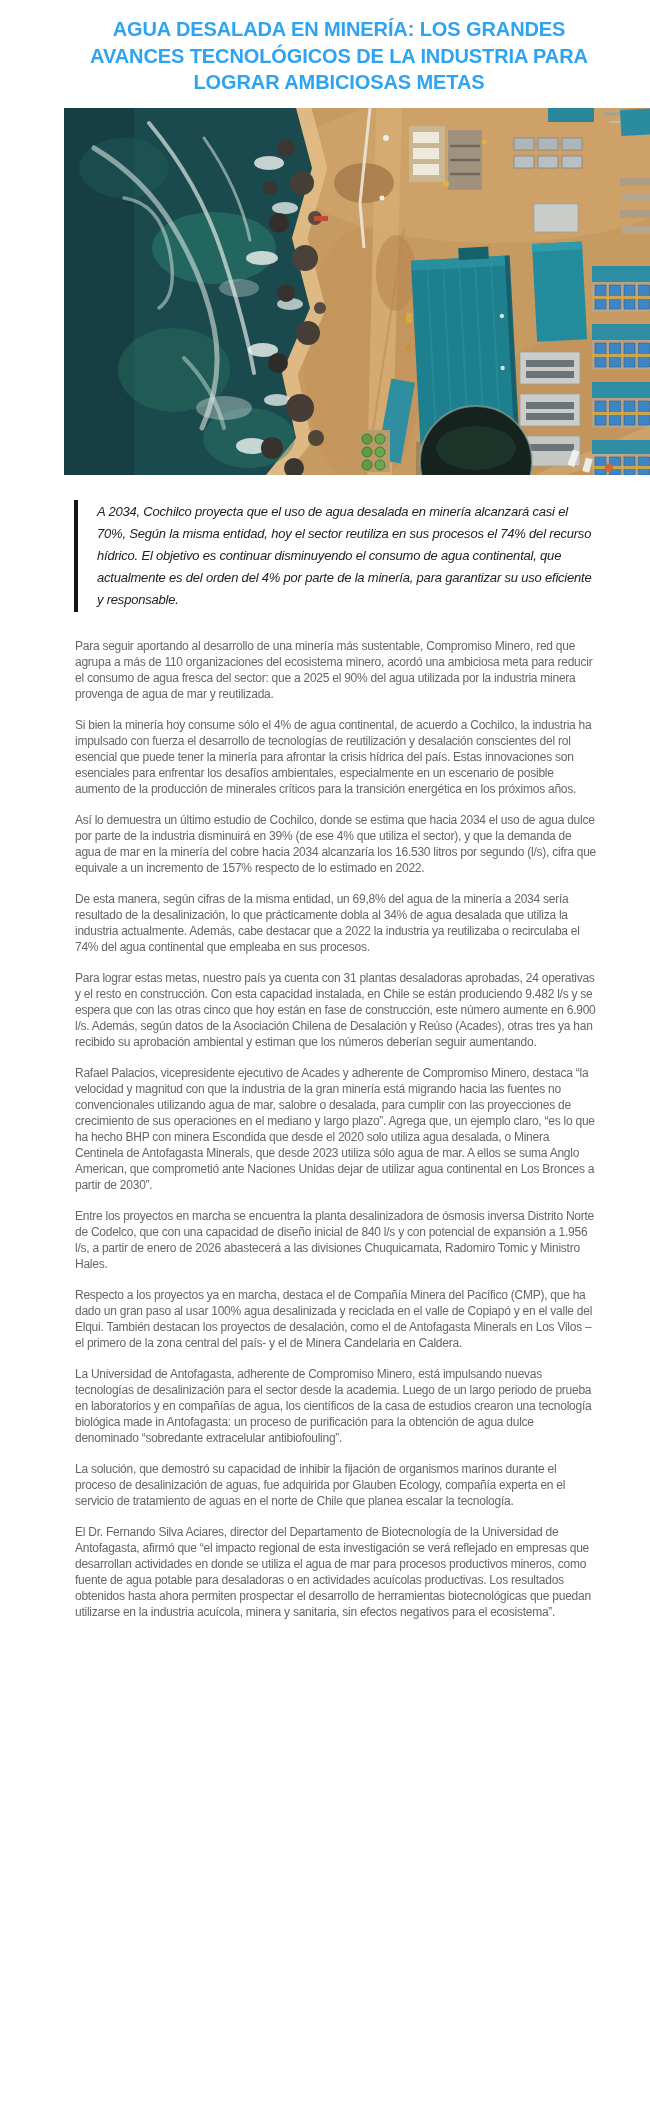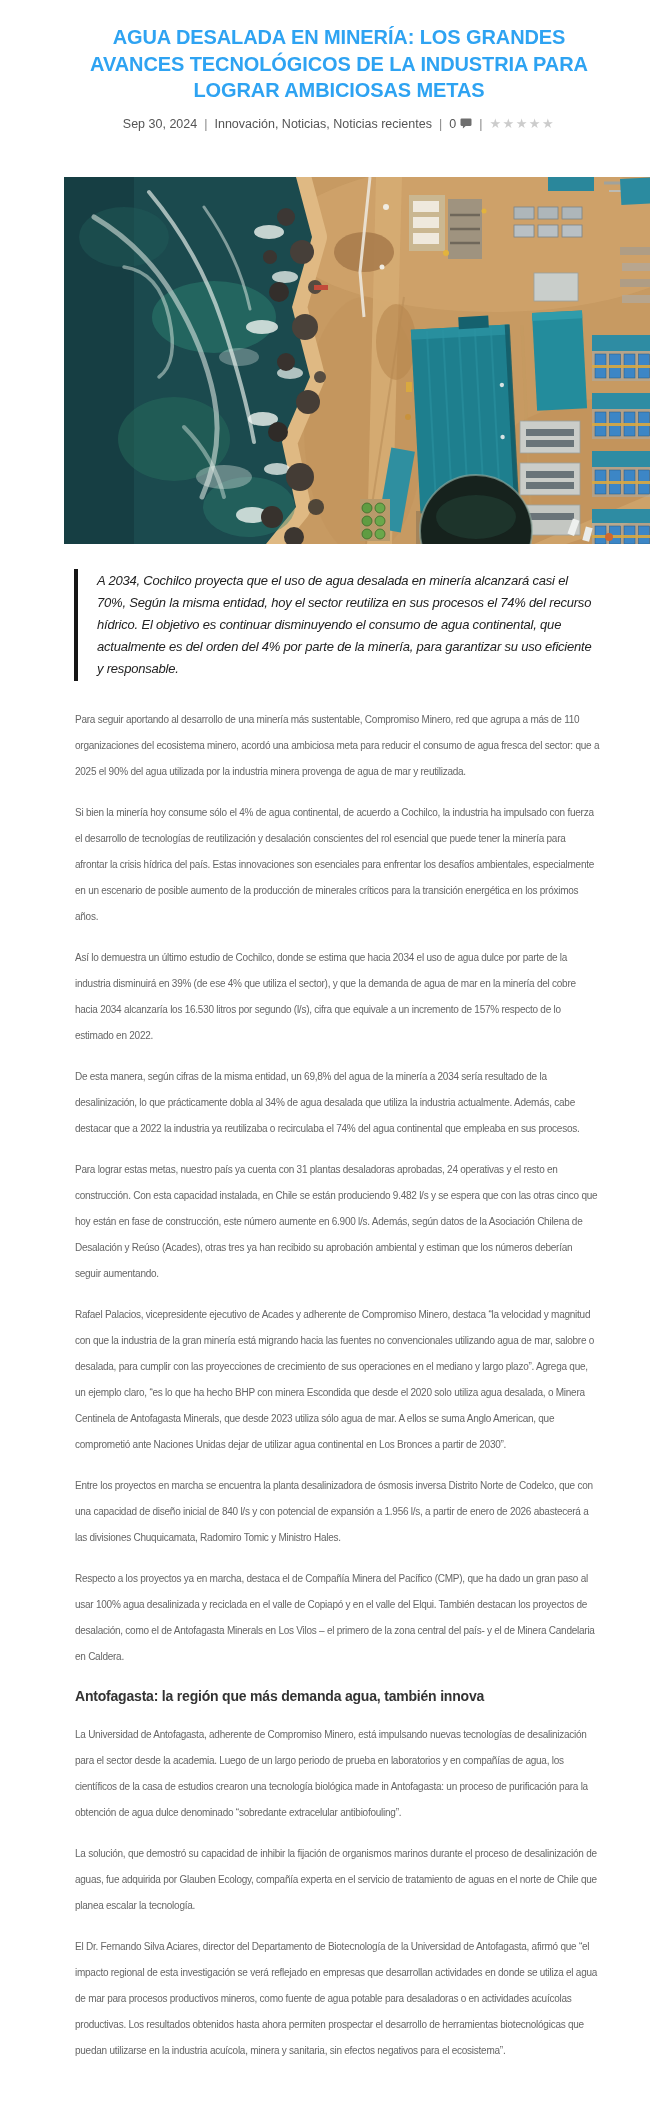--- a/index.html
+++ b/index.html
@@ -1,17 +1,17 @@
 <!DOCTYPE html>
 <html lang="es" style="--title-blue: #2ea3f2; --meta-text: #555555; --star-gray: #cccccc; --quote-border: #161616; --quote-text: #222222; --body-text: #666666; --heading-text: #333333;"><head>
 <meta charset="utf-8">
 <style>
   html,body{margin:0;padding:0;background:#fff;}
   body{font-family:"Liberation Sans","DejaVu Sans",sans-serif;-webkit-font-smoothing:antialiased;}
-  .post{width:550px;margin:16px auto;padding-top:8px;background:#fff;padding-left:28px;}
+  .post{width:550px;margin:8px auto;padding-top:8px;background:#fff;padding-left:28px;}
 
   h1.title{
     color:var(--title-blue,#2ea3f2);
     font-size:20px;line-height:1.33;font-weight:700;
     text-align:center;margin:0 auto 12px;max-width:578px;letter-spacing:-0.1px;
   }
   .meta{text-align:center;font-size:12.5px;color:var(--meta-text,#555);margin:0 0 46px;}
   .meta .sep{margin:0 7px;color:#888;}
   .meta .cat{cursor:pointer;}
   .meta .comments{cursor:pointer;white-space:nowrap;}
@@ -24,40 +24,35 @@
   blockquote.lead{
     margin:25px 14px 26px 10px;
     border-left:4px solid var(--quote-border,#161616);
     padding:1px 6px 1px 19px;
     font-style:italic;font-weight:400;font-size:13px;line-height:22px;
     color:var(--quote-text,#222222);letter-spacing:-0.2px;
   }
 
   .body{padding:0 14px 18px 11px;}
   .body p{
-    margin:0 0 15px;font-size:10px;line-height:26px;
+    margin:0 0 15px;font-size:12px;line-height:16px;
     color:var(--body-text,#666666);letter-spacing:-0.25px;
   }
   .body h2{
     margin:6px 0 15px;font-size:14px;line-height:22px;font-weight:700;
     color:var(--heading-text,#333333);letter-spacing:-0.2px;
   }
 </style>
 </head>
 <body>
 
 <article class="post">
 
   <h1 class="title">AGUA DESALADA EN MINERÍA: LOS GRANDES AVANCES TECNOLÓGICOS DE LA INDUSTRIA PARA LOGRAR AMBICIOSAS METAS</h1>
 
-  <p class="meta">
-    <span>Sep 30, 2024</span><span class="sep">|</span><span class="cat">Innovación, Noticias, Noticias recientes</span><span class="sep">|</span><span class="comments"><span>0</span><svg width="12" height="11" viewBox="0 0 12 11">
-          <path d="M1.6 0.5 h8.8 a1.1 1.1 0 0 1 1.1 1.1 v5.2 a1.1 1.1 0 0 1 -1.1 1.1 H5.7 L2.9 10.4 V7.9 H1.6 A1.1 1.1 0 0 1 0.5 6.8 V1.6 A1.1 1.1 0 0 1 1.6 0.5 Z" fill="#6e6e6e"></path>
-        </svg></span><span class="sep">|</span><span class="stars">★★★★★</span>
-  </p>
 
   <figure class="hero">
     <svg width="650" height="367" viewBox="0 0 650 367" preserveAspectRatio="none" role="img">
 
       <g>
         <rect width="650" height="367" fill="#c79a62"></rect>
         <ellipse cx="430" cy="60" rx="210" ry="75" fill="#d3a76f" opacity="0.55"></ellipse>
         <ellipse cx="560" cy="310" rx="150" ry="90" fill="#bf8f57" opacity="0.45"></ellipse>
         <ellipse cx="300" cy="250" rx="60" ry="130" fill="#c2925c" opacity="0.45"></ellipse>
         <polygon points="312,0 338,0 328,367 303,367" fill="#d6ac73" opacity="0.9"></polygon>
@@ -255,19 +250,18 @@
 
   <div class="body">
       <p>Para seguir aportando al desarrollo de una minería más sustentable, Compromiso Minero, red que agrupa a más de 110 organizaciones del ecosistema minero, acordó una ambiciosa meta para reducir el consumo de agua fresca del sector: que a 2025 el 90% del agua utilizada por la industria minera provenga de agua de mar y reutilizada.</p>
       <p>Si bien la minería hoy consume sólo el 4% de agua continental, de acuerdo a Cochilco, la industria ha impulsado con fuerza el desarrollo de tecnologías de reutilización y desalación conscientes del rol esencial que puede tener la minería para afrontar la crisis hídrica del país. Estas innovaciones son esenciales para enfrentar los desafíos ambientales, especialmente en un escenario de posible aumento de la producción de minerales críticos para la transición energética en los próximos años.</p>
       <p>Así lo demuestra un último estudio de Cochilco, donde se estima que hacia 2034 el uso de agua dulce por parte de la industria disminuirá en 39% (de ese 4% que utiliza el sector), y que la demanda de agua de mar en la minería del cobre hacia 2034 alcanzaría los 16.530 litros por segundo (l/s), cifra que equivale a un incremento de 157% respecto de lo estimado en 2022.</p>
       <p>De esta manera, según cifras de la misma entidad, un 69,8% del agua de la minería a 2034 sería resultado de la desalinización, lo que prácticamente dobla al 34% de agua desalada que utiliza la industria actualmente. Además, cabe destacar que a 2022 la industria ya reutilizaba o recirculaba el 74% del agua continental que empleaba en sus procesos.</p>
       <p>Para lograr estas metas, nuestro país ya cuenta con 31 plantas desaladoras aprobadas, 24 operativas y el resto en construcción. Con esta capacidad instalada, en Chile se están produciendo 9.482 l/s y se espera que con las otras cinco que hoy están en fase de construcción, este número aumente en 6.900 l/s. Además, según datos de la Asociación Chilena de Desalación y Reúso (Acades), otras tres ya han recibido su aprobación ambiental y estiman que los números deberían seguir aumentando.</p>
       <p>Rafael Palacios, vicepresidente ejecutivo de Acades y adherente de Compromiso Minero, destaca “la velocidad y magnitud con que la industria de la gran minería está migrando hacia las fuentes no convencionales utilizando agua de mar, salobre o desalada, para cumplir con las proyecciones de crecimiento de sus operaciones en el mediano y largo plazo”. Agrega que, un ejemplo claro, “es lo que ha hecho BHP con minera Escondida que desde el 2020 solo utiliza agua desalada, o Minera Centinela de Antofagasta Minerals, que desde 2023 utiliza sólo agua de mar. A ellos se suma Anglo American, que comprometió ante Naciones Unidas dejar de utilizar agua continental en Los Bronces a partir de 2030”.</p>
       <p>Entre los proyectos en marcha se encuentra la planta desalinizadora de ósmosis inversa Distrito Norte de Codelco, que con una capacidad de diseño inicial de 840 l/s y con potencial de expansión a 1.956 l/s, a partir de enero de 2026 abastecerá a las divisiones Chuquicamata, Radomiro Tomic y Ministro Hales.</p>
       <p>Respecto a los proyectos ya en marcha, destaca el de Compañía Minera del Pacífico (CMP), que ha dado un gran paso al usar 100% agua desalinizada y reciclada en el valle de Copiapó y en el valle del Elqui. También destacan los proyectos de desalación, como el de Antofagasta Minerals en Los Vilos – el primero de la zona central del país- y el de Minera Candelaria en Caldera.</p>
-      <h2>Antofagasta: la región que más demanda agua, también innova</h2>
       <p>La Universidad de Antofagasta, adherente de Compromiso Minero, está impulsando nuevas tecnologías de desalinización para el sector desde la academia. Luego de un largo periodo de prueba en laboratorios y en compañías de agua, los científicos de la casa de estudios crearon una tecnología biológica made in Antofagasta: un proceso de purificación para la obtención de agua dulce denominado “sobredante extracelular antibiofouling”.</p>
       <p>La solución, que demostró su capacidad de inhibir la fijación de organismos marinos durante el proceso de desalinización de aguas, fue adquirida por Glauben Ecology, compañía experta en el servicio de tratamiento de aguas en el norte de Chile que planea escalar la tecnología.</p>
       <p>El Dr. Fernando Silva Aciares, director del Departamento de Biotecnología de la Universidad de Antofagasta, afirmó que “el impacto regional de esta investigación se verá reflejado en empresas que desarrollan actividades en donde se utiliza el agua de mar para procesos productivos mineros, como fuente de agua potable para desaladoras o en actividades acuícolas productivas. Los resultados obtenidos hasta ahora permiten prospectar el desarrollo de herramientas biotecnológicas que puedan utilizarse en la industria acuícola, minera y sanitaria, sin efectos negativos para el ecosistema”.</p>
     </div>
 
 </article>
 
 </body></html>

